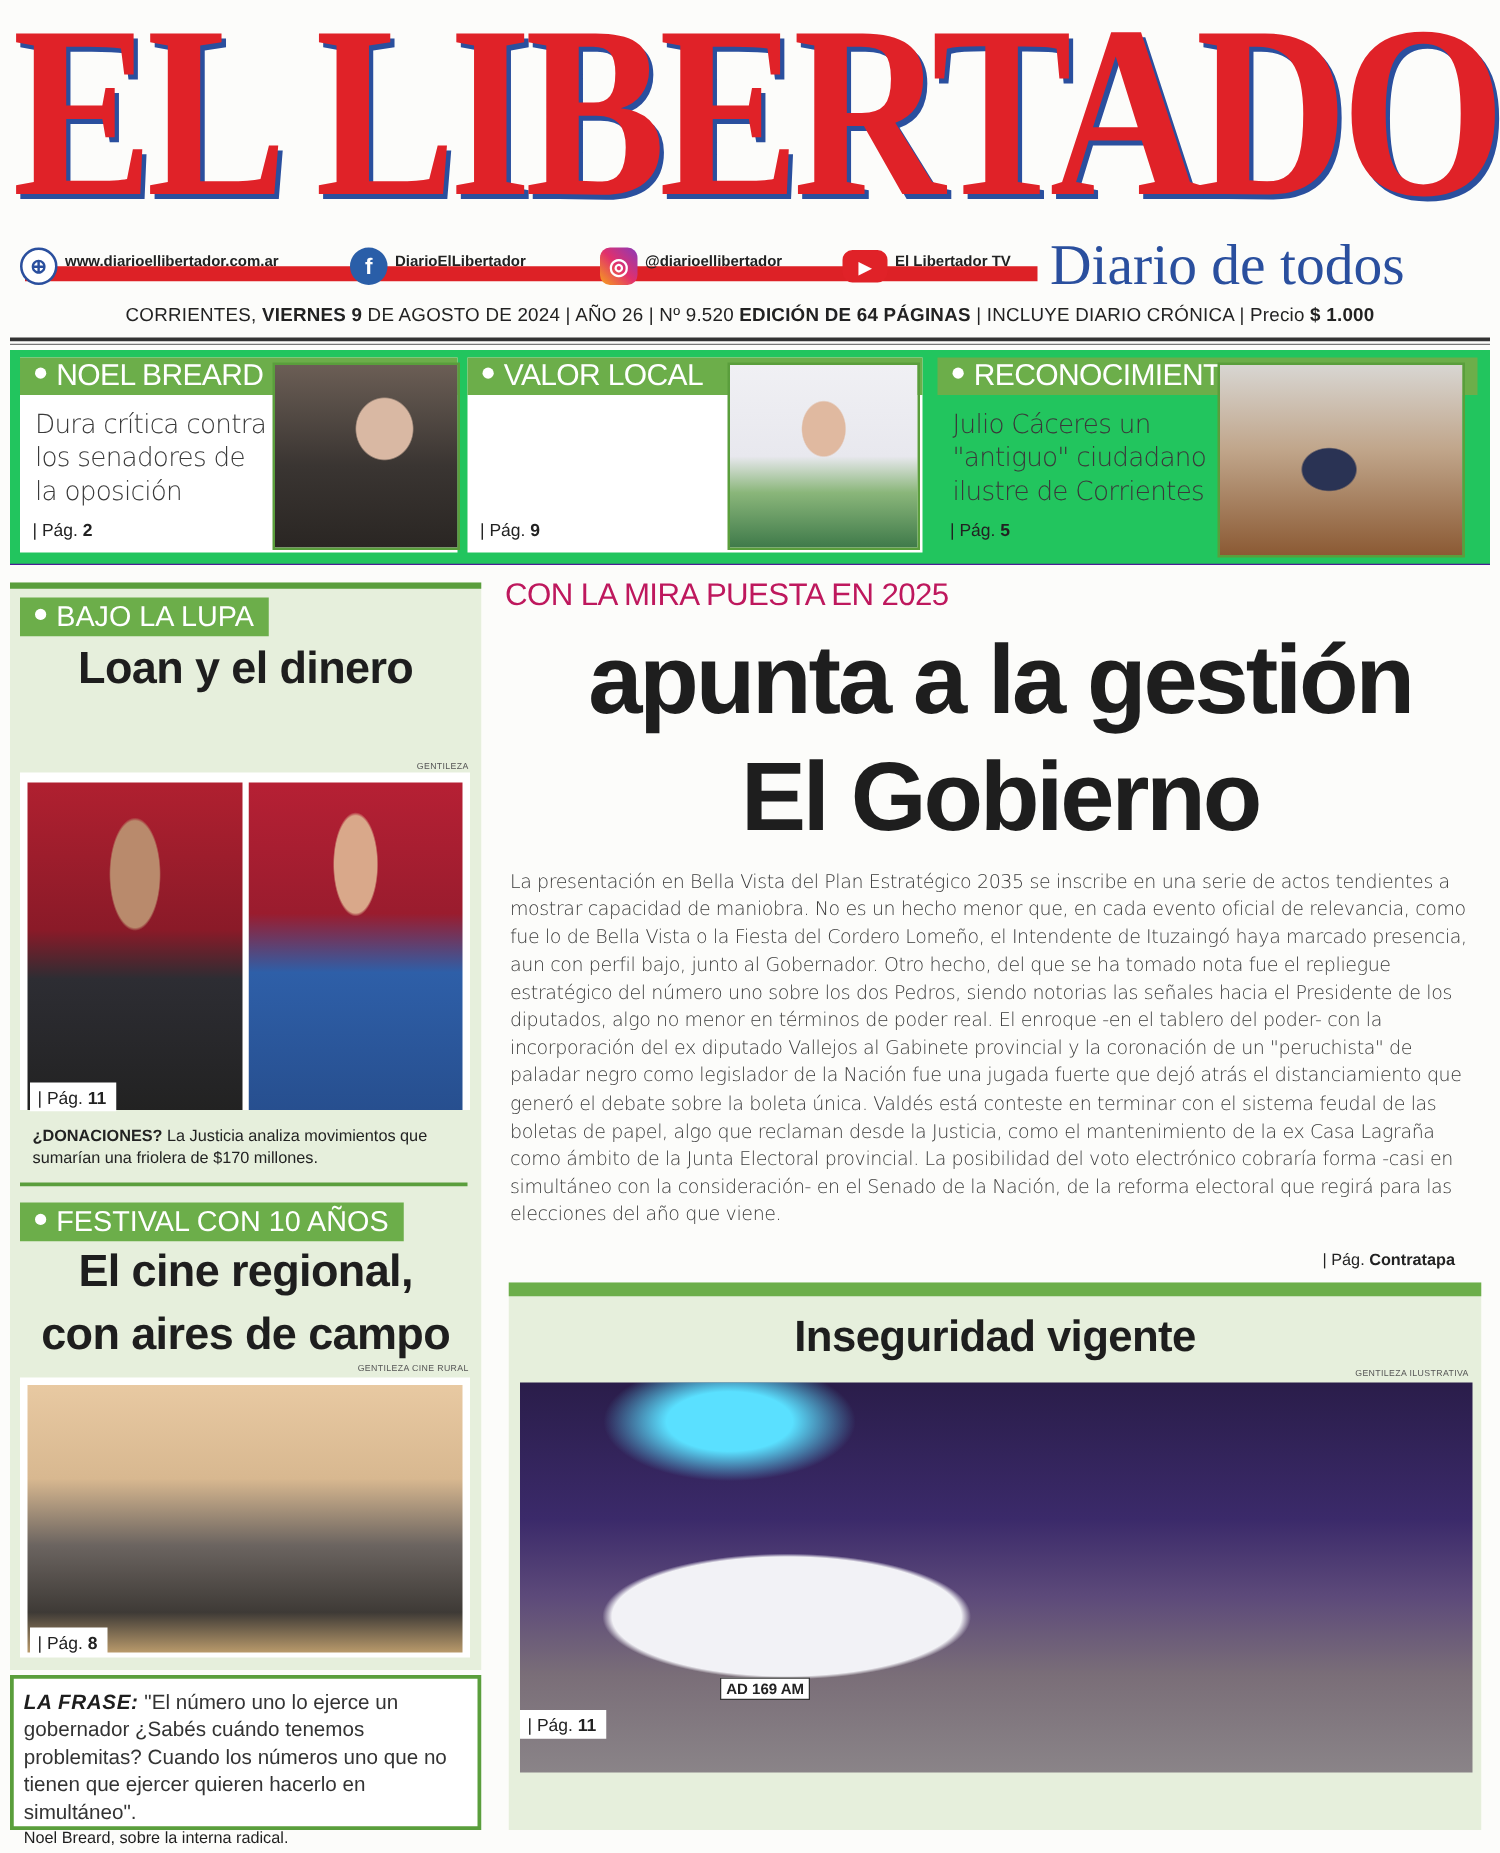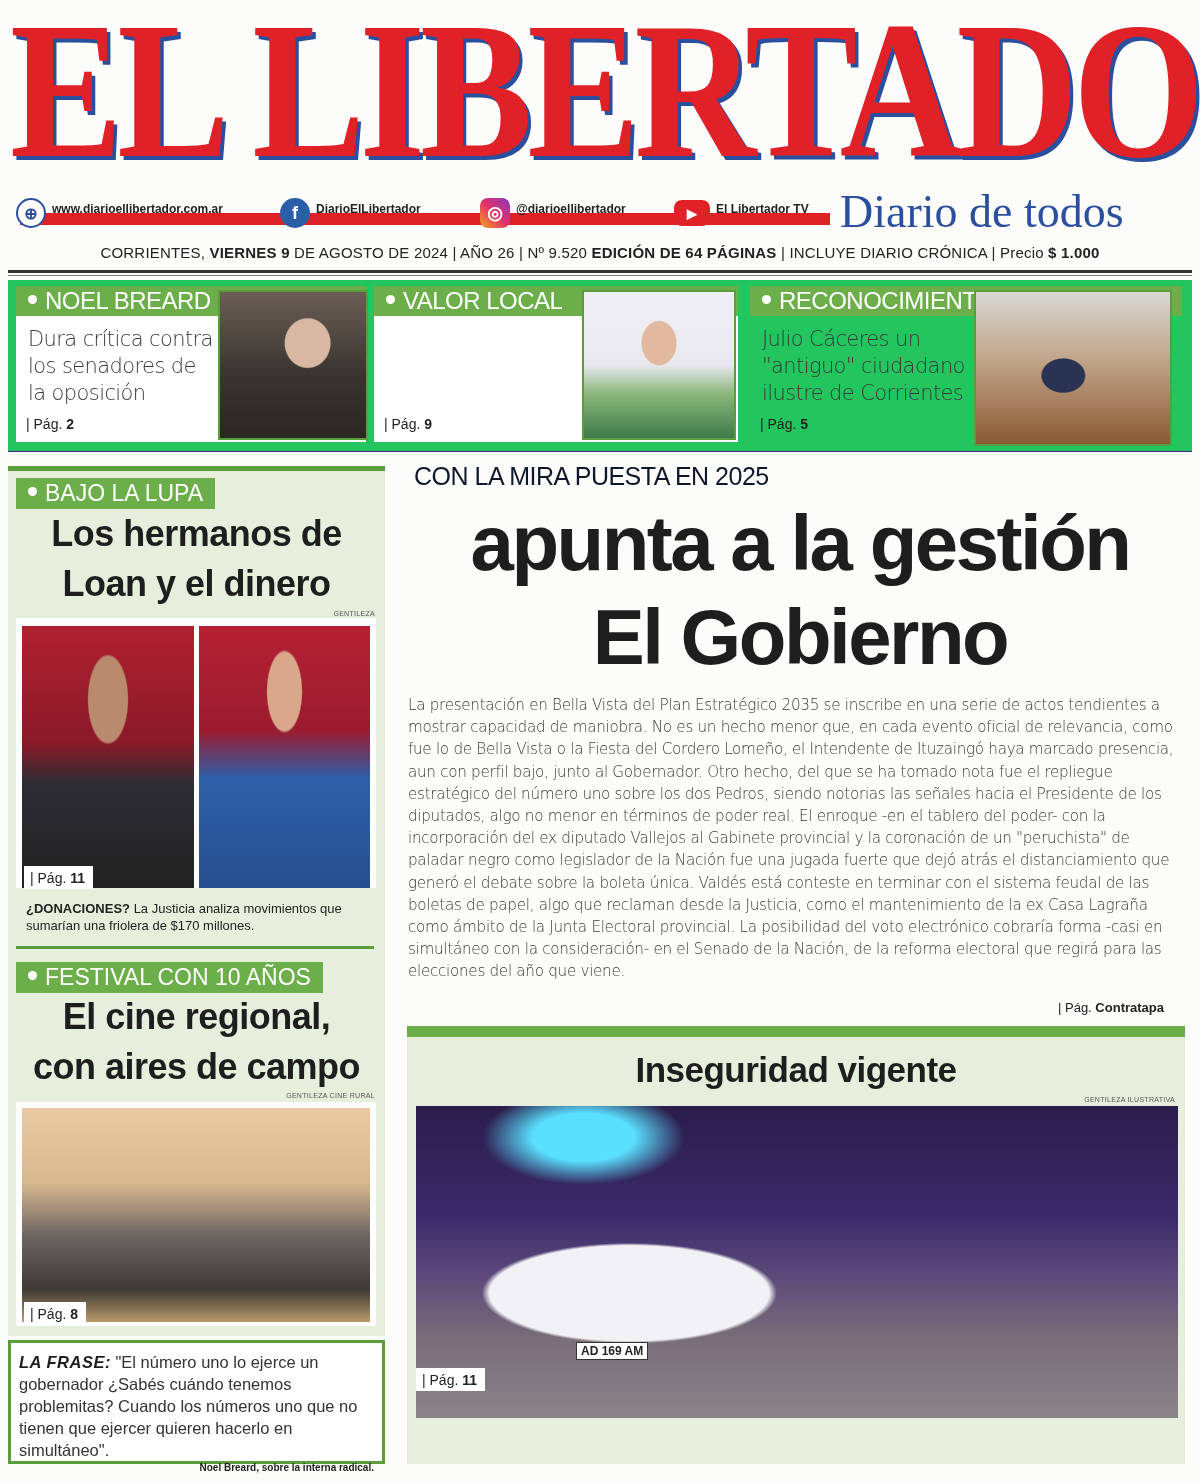--- a/index.html
+++ b/index.html
@@ -80,24 +80,24 @@
   .lcaption { position: absolute; left: 20px; width: 345px; font-size: 13px; line-height: 17px; color: #222; }
   .lcaption b { font-weight: 700; }
   .divider-green { position: absolute; left: 8px; width: 358px; height: 3px; background: #5a9e3c; }
 
   .frase {
     position: absolute; left: 8px; top: 1340px; width: 377px; height: 124px; border: 3px solid #5a9e3c; background: #fff;
     padding: 8px 8px 0 8px;
   }
   .frase .fq { font-family: "Liberation Sans Narrow", "Liberation Sans", sans-serif; font-size: 16.5px; line-height: 22px; color: #333; }
   .frase .fq b { font-weight: 700; color: #1e1e1e; letter-spacing: 0.5px; font-style: italic; }
-  .frase .fauthor { text-align: right; font-size: 10px; font-weight: 700; color: #1e1e1e; margin-top: 1px; }
-
-  
-  .supra { position: absolute; left: 414px; top: 462px; font-family: "Liberation Sans Narrow", "Liberation Sans", sans-serif; font-size: 25px; color: #0f172a; letter-spacing: -0.5px; white-space: nowrap; }
+  .frase .fauthor { text-align: left; font-size: 13px; font-weight: 400; color: #1e1e1e; margin-top: 1px; }
+
+  
+  .supra { position: absolute; left: 404px; top: 462px; font-family: "Liberation Sans Narrow", "Liberation Sans", sans-serif; font-size: 25px; color: #be185d; letter-spacing: -0.5px; white-space: nowrap; }
   .mainhead { position: absolute; left: 400px; top: 496px; width: 800px; text-align: center; font-weight: 700; font-size: 78px; line-height: 94px; color: #1e1e1e; letter-spacing: -2.5px; }
   .body-text { position: absolute; left: 408px; top: 694px; width: 780px; font-family: "DejaVu Sans", sans-serif; font-size: 15.2px; line-height: 22.2px; color: #3a3a3a; letter-spacing: -0.3px; font-weight: 300; }
   .main-pag { position: absolute; left: 1058px; top: 1000px; font-size: 13px; color: #222; }
   .main-pag b { font-weight: 700; }
 
   .sec-block { position: absolute; left: 407px; top: 1026px; width: 778px; height: 438px; background: #e6efdc; }
   .sec-bar { position: absolute; left: 0; top: 0; width: 778px; height: 11px; background: #6cae4a; }
   .sec-head { position: absolute; left: 0; top: 22px; width: 778px; text-align: center; font-weight: 700; font-size: 35px; line-height: 44px; color: #1e1e1e; letter-spacing: -0.5px; }
   .sec-caption { position: absolute; left: 18px; top: 396px; width: 750px; font-size: 13.5px; line-height: 17px; color: #222; letter-spacing: 0.2px; }
   .sec-caption b { font-weight: 700; }
@@ -170,21 +170,20 @@
     <div class="pag"><span>| Pág.</span> <b>5</b></div>
     <div class="photo ph-caceres" style="left:224px;width:198px;height:156px"></div>
   </article>
 </section>
 
 <aside class="leftcol">
   <div class="green-top"></div>
 
   <div class="kicker-box" style="left:8px;top:12px"><span class="dot"></span><span>BAJO LA LUPA</span></div>
   <div class="lhead" style="top:43px">
-    <div>Los hermanos de</div>
     <div>Loan y el dinero</div>
   </div>
   <div class="credit" style="right:10px;top:144px">GENTILEZA</div>
 
   <div style="position:absolute;left:8px;top:152px;width:360px;height:270px;background:#fff">
     <div class="ph-hermano1" style="position:absolute;left:6px;top:8px;width:172px;height:262px"></div>
     <div class="ph-hermano2" style="position:absolute;left:183px;top:8px;width:171px;height:262px"></div>
     <div class="pagtag" style="left:8px;top:248px"><span>| Pág.</span> <b>11</b></div>
   </div>
 

